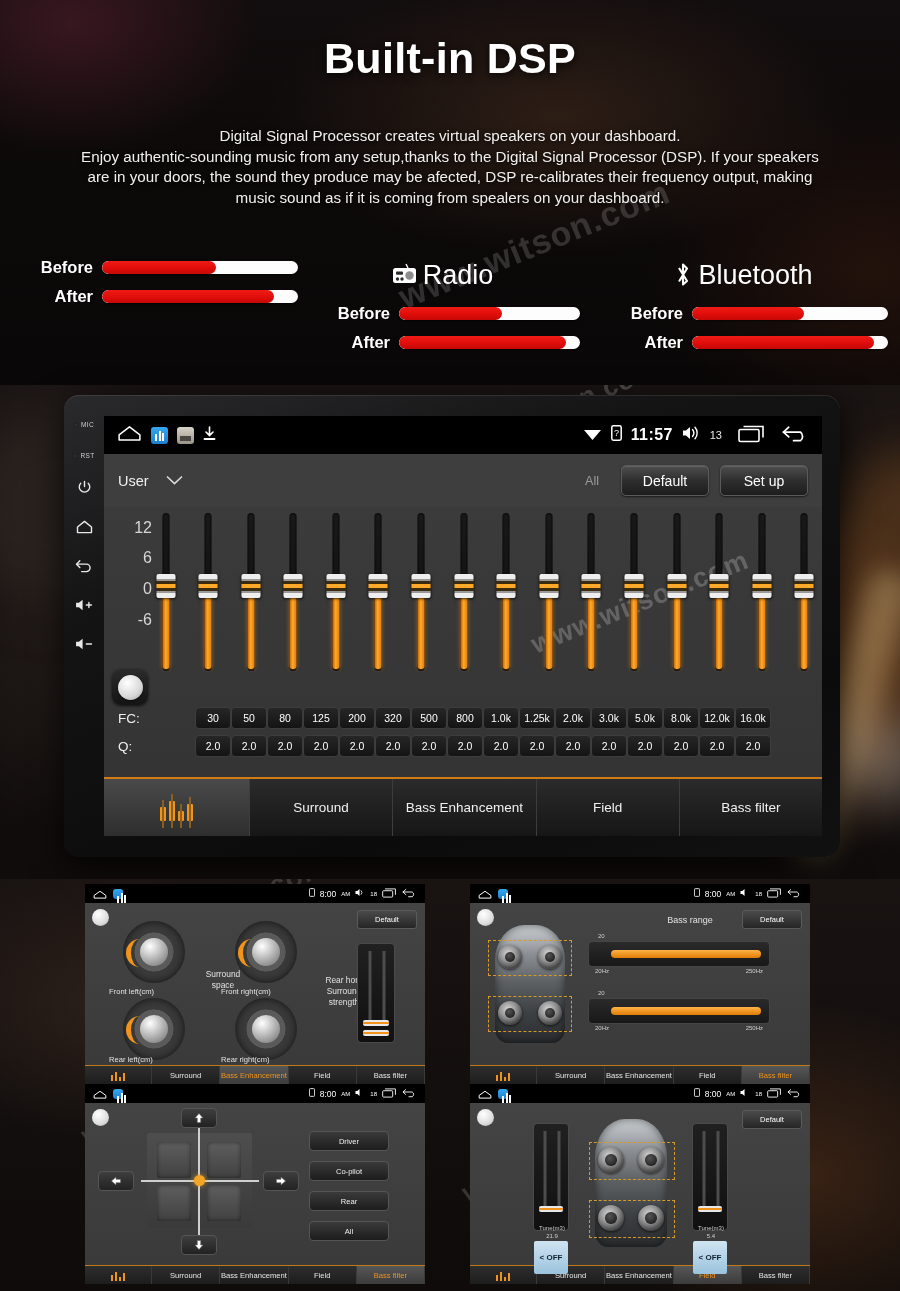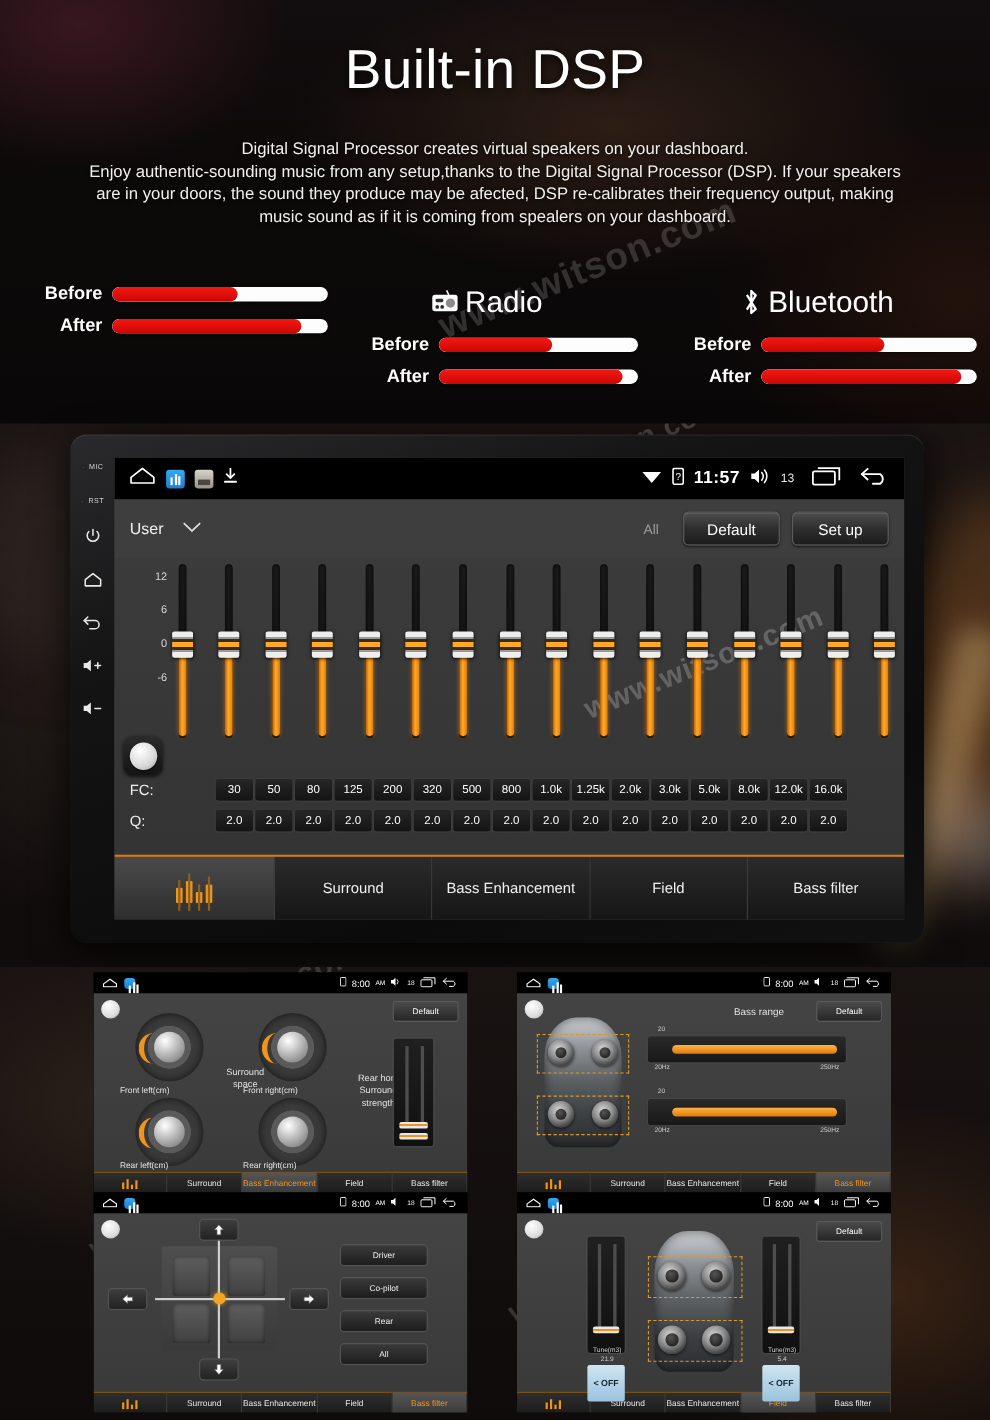--- a/index.html
+++ b/index.html
@@ -16,21 +16,21 @@
     position:absolute;left:0;top:0;width:900px;height:385px;
     background:
       radial-gradient(ellipse 420px 200px at 62% 30%, rgba(70,45,30,.55), rgba(0,0,0,0) 70%),
       radial-gradient(ellipse 260px 180px at 8% 6%, rgba(120,40,60,.38), rgba(0,0,0,0) 72%),
       radial-gradient(ellipse 300px 220px at 97% 70%, rgba(90,40,20,.30), rgba(0,0,0,0) 75%),
       linear-gradient(180deg,#120d0e 0%,#0c0909 45%,#090707 100%);
     overflow:hidden;
   }
   .hero-title{
     position:absolute;left:0;top:34px;width:900px;text-align:center;
-    font-size:50px;font-weight:normal;letter-spacing:.3px;
+    font-size:43px;font-weight:bold;letter-spacing:.3px;
     text-shadow:0 2px 9px rgba(0,0,0,.85);
   }
   .hero-desc{
     position:absolute;left:30px;top:126px;width:840px;text-align:center;
     font-size:15.2px;line-height:20.6px;color:#f2f0ee;
     text-shadow:0 1px 4px rgba(0,0,0,.9);
   }
 
   
   .cmp-wrap{position:absolute;left:0;top:252px;width:900px;height:120px;}
@@ -132,21 +132,21 @@
     box-shadow:0 1px 2px rgba(0,0,0,.6), inset 0 1px 0 rgba(255,255,255,.12);
   }
 
   
   .eq-area{
     position:relative;height:272px;
     background:linear-gradient(180deg,#3b3b3b,#343434);
     padding:9px 0 0 0;box-sizing:border-box;
   }
   .eq-axis{position:absolute;left:10px;top:10px;width:38px;height:150px;}
-  .ax-t{position:absolute;right:0;font-size:10px;color:#d6d6d6;}
+  .ax-t{position:absolute;right:0;font-size:16px;color:#d6d6d6;}
   .eq-sliders{
     position:absolute;left:52px;top:6px;right:8px;height:158px;
     display:flex;justify-content:space-between;
   }
   .sl{position:relative;width:19px;height:158px;}
   .sl-track{
     position:absolute;left:50%;transform:translateX(-50%);
     top:0;width:7px;height:158px;border-radius:4px;
     background:linear-gradient(180deg,#1a1a1a,#0d0d0d);
     box-shadow:inset 0 0 3px #000;

